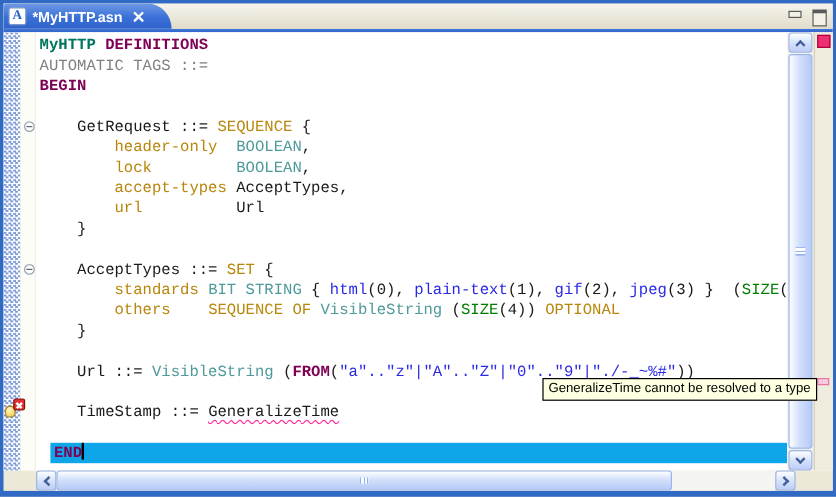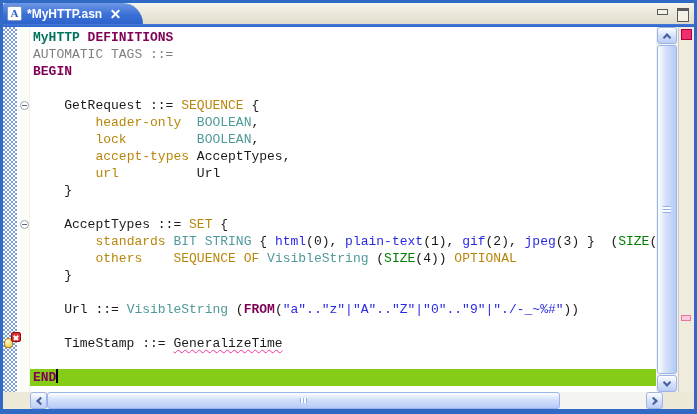--- a/index.html
+++ b/index.html
@@ -42,21 +42,21 @@
   .checker{ width:14px;
     background-color:#fff;
     background-image:repeating-conic-gradient(#7E9CD8 0% 25%, #ffffff 0% 50%);
     background-size:4px 4px; }
   .foldm{ width:13px; background:#FDFDF7; border-right:1px solid #F1F1E8; }
 
   .code{ flex:1; overflow:hidden; padding-top:2px; background:#fff;
     font-family:"Liberation Mono","DejaVu Sans Mono",monospace;
     font-size:13px; line-height:17px; white-space:pre; cursor:text; }
   .code-line{ height:17px; padding-left:3px; }
-  .code-line.current{ background:#84cc16; }
+  .code-line.current{ background:#0ea5e9;margin-left:12px; }
   .caret{ display:inline-block; width:2px; height:14px; background:#000; vertical-align:-2px; }
   .squiggle{ text-decoration:underline; text-decoration-style:wavy;
     text-decoration-color:#FF2E9E; text-decoration-thickness:1px; text-underline-offset:2px; }
 
   
   .fold{ position:absolute; left:17px; width:9px; height:9px; background:#fff;
     border:1px solid #98A4B4; border-radius:50%; z-index:3; }
   .fold::after{ content:""; position:absolute; left:1px; right:1px; top:3px;
     height:1px; background:#5A6678; }
   .fold1{ top:74px; } .fold2{ top:193px; }
@@ -168,14 +168,15 @@
       </div>
     <div class="htrack">
       <div class="hthumb"></div>
     </div>
     <div class="harr">
         <span class="chev right"></span>
       </div>
     <div class="corner-r"></div>
   </div>
 
+  <div class="tooltip">GeneralizeTime cannot be resolved to a type</div>
 
 </div>
 
 </body></html>

